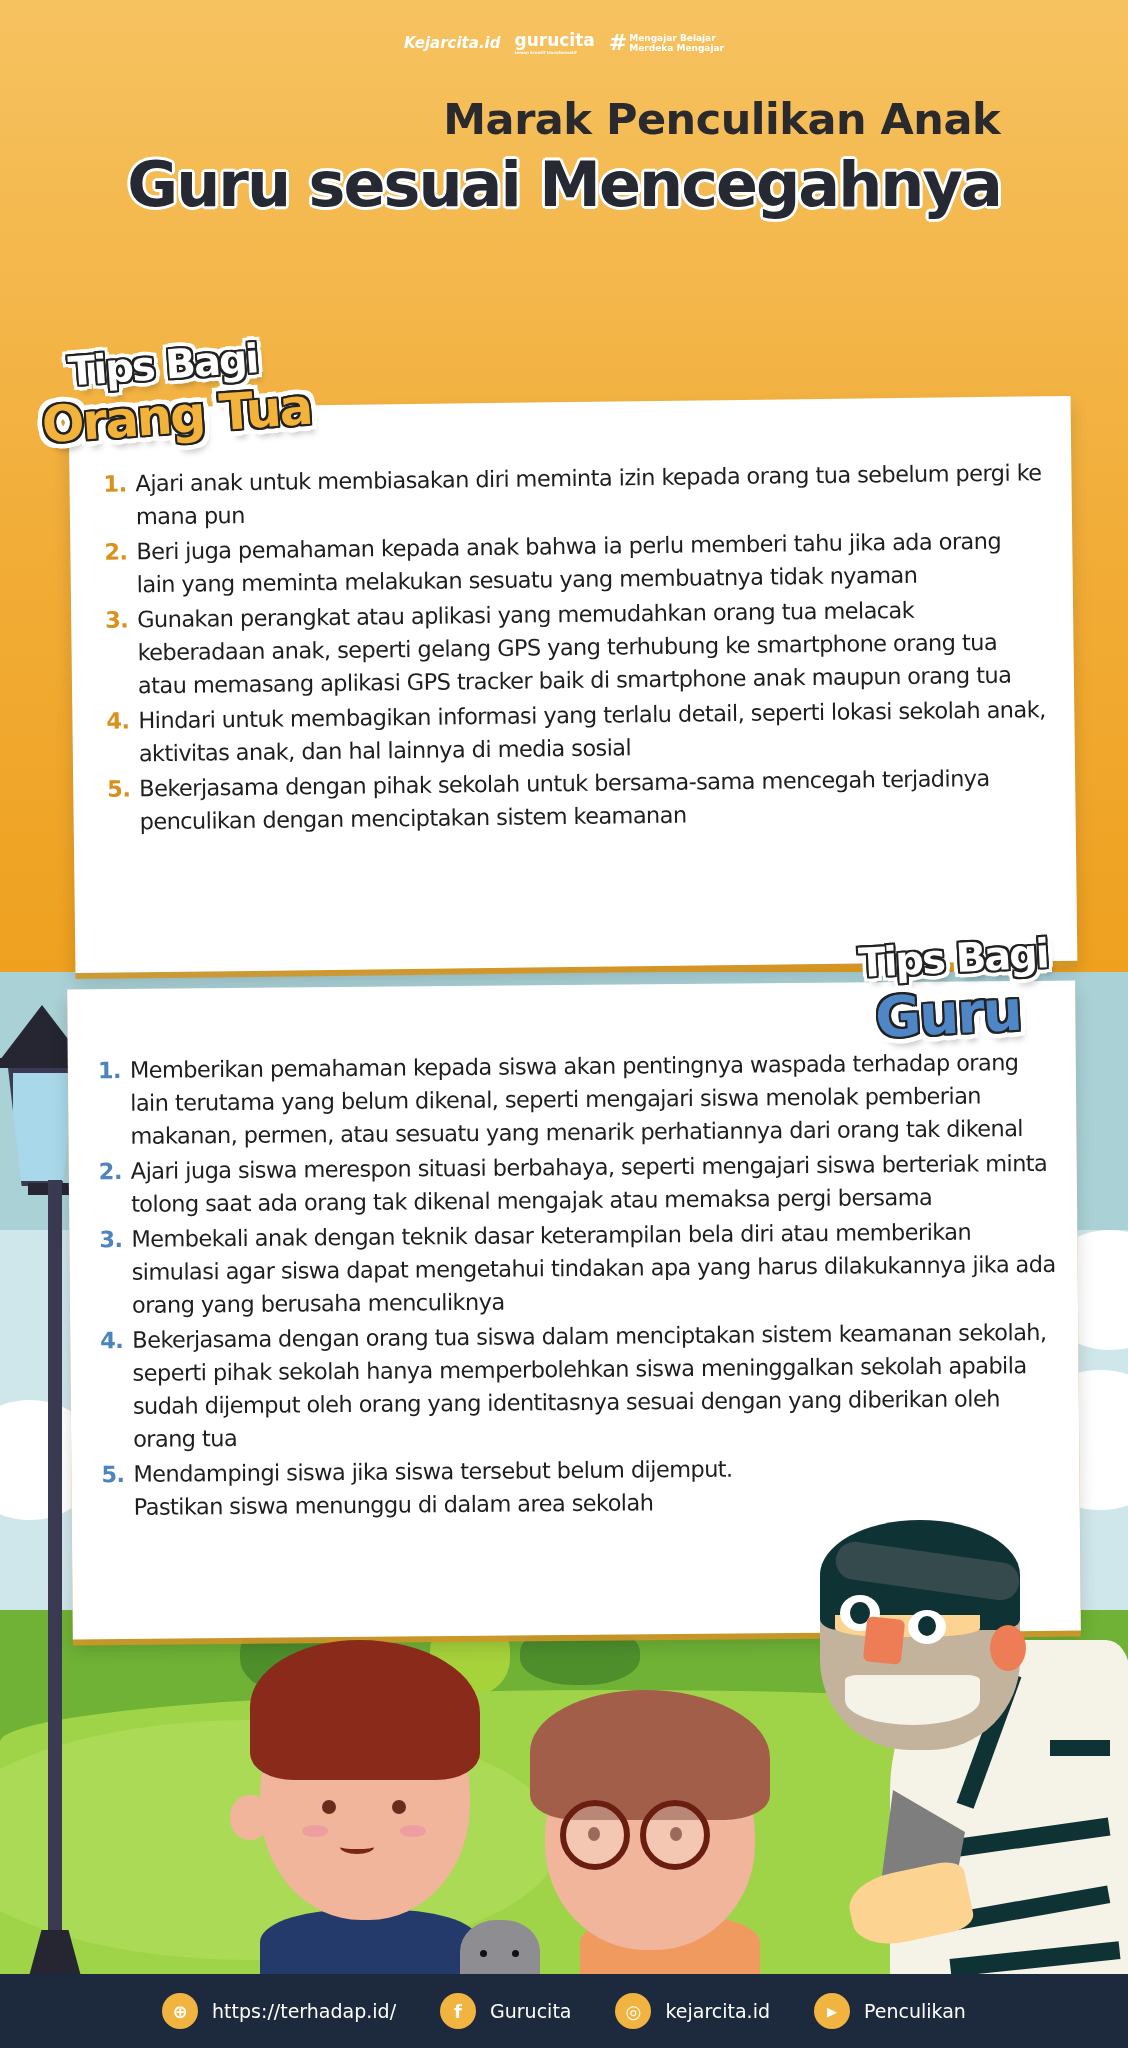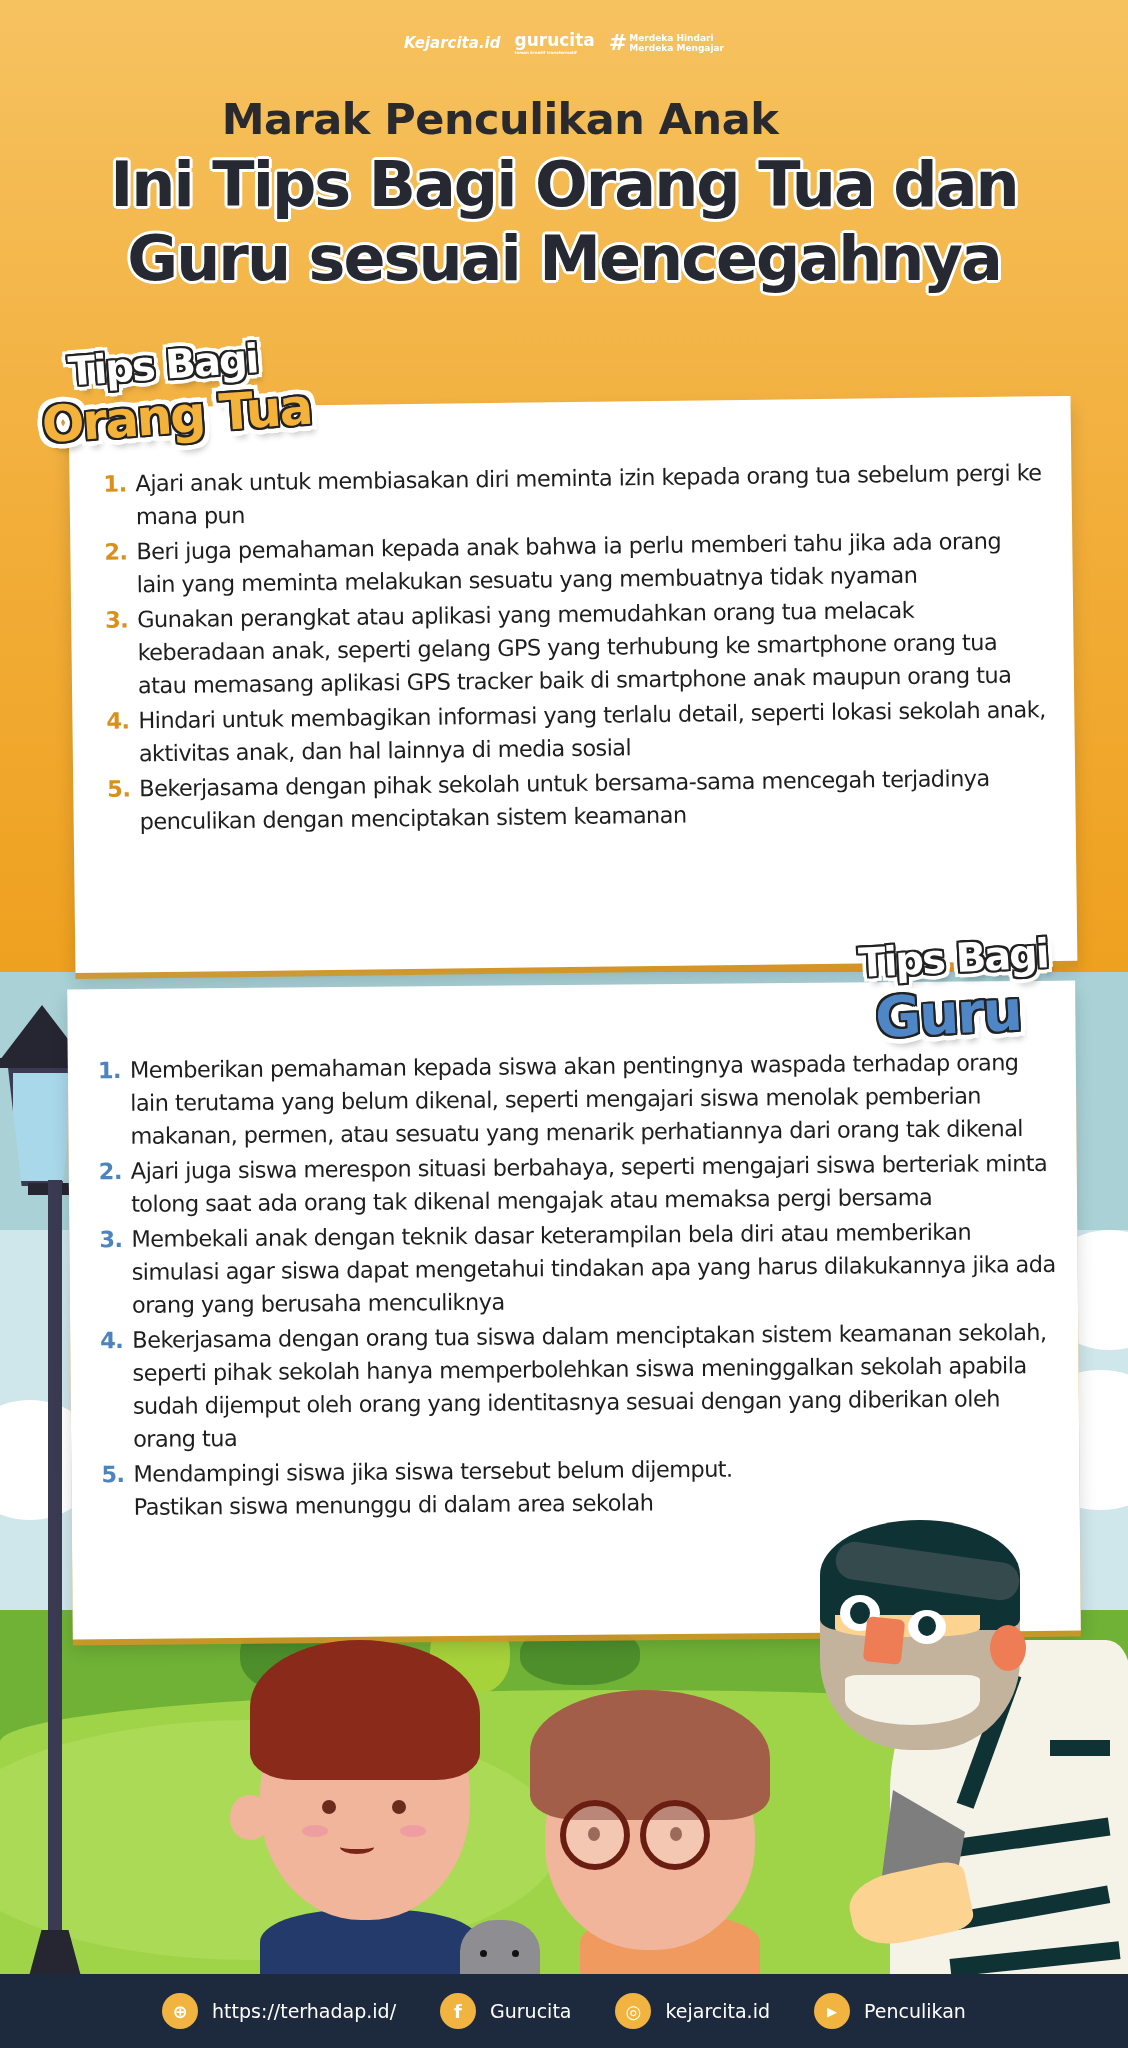--- a/index.html
+++ b/index.html
@@ -15,21 +15,21 @@
   .logos { top: 30px; left: 0; width: 1128px; display: flex; justify-content: center; gap: 14px; align-items: center; color: #fff; }
   .logo-text { font-family: "DejaVu Sans", sans-serif; font-weight: bold; font-size: 15px; color: #fff; }
   .logo-kejar { font-style: italic; }
   .logo-guru { font-size: 17px; }
   .logo-guru-sub { font-size: 4px; display:block; }
   .logo-hash { display: flex; align-items: center; gap: 2px; }
   .logo-hash .hash { font-size: 22px; font-weight: bold; }
   .logo-hash .lines { font-size: 9px; font-weight: bold; line-height: 10px; }
 
   
-  .subtitle { top: 94px; left: 0; width: 1000px; text-align: center; font-size: 43px; font-weight: bold; color: #2a2a2e; letter-spacing: -0.5px; font-family: "DejaVu Sans", sans-serif; }
+  .subtitle { top: 94px; left: 0; width: 1000px; text-align: right; font-size: 43px; font-weight: bold; color: #2a2a2e; letter-spacing: -0.5px; font-family: "DejaVu Sans", sans-serif; }
   .title { top: 148px; left: 0; width: 1128px; text-align: center; font-size: 62px; line-height: 74px; font-weight: bold; color: #262832; letter-spacing: -2px; font-family: "DejaVu Sans", sans-serif;
     text-shadow: 3px 0 0 #fff, -3px 0 0 #fff, 0 3px 0 #fff, 0 -3px 0 #fff, 2px 2px 0 #fff, -2px -2px 0 #fff, 2px -2px 0 #fff, -2px 2px 0 #fff; }
 
   
   .sky-band { top: 972px; left: 0; width: 1128px; height: 620px; background: #a9d1d6; }
   .sky-light { top: 1230px; left: 0; width: 1128px; height: 400px; background: #cfe6ea; }
   .cloud { background: #fff; border-radius: 50%; }
   .hedge { top: 1610px; left: 0; width: 1128px; height: 140px; background: #6fb236; }
   .hedge-dark { background: #4e8f2c; border-radius: 45%; }
   .hedge-light { background: #a6d23a; border-radius: 45%; }
@@ -123,29 +123,28 @@
 
 <div class="abs logos">
   <span class="logo-text logo-kejar">Kejarcita.id</span>
   <span class="logo-text logo-guru">
     <span>gurucita</span>
     <span class="logo-guru-sub">teman kreatif transformatif</span>
   </span>
   <span class="logo-hash">
     <span class="hash">#</span>
     <span class="lines">
-      <span style="display:block">Merdeka Hindari</span>
+      <span style="display:block">Mengajar Belajar</span>
       <span style="display:block">Merdeka Mengajar</span>
     </span>
   </span>
 </div>
 
 <div class="abs subtitle">Marak Penculikan Anak</div>
 <div class="abs title">
-  <div>Ini Tips Bagi Orang Tua dan</div>
   <div>Guru sesuai Mencegahnya</div>
 </div>
 
 <div class="abs card card1">
   <ol class="abs tips-list orange list1">
     <li>
         <span class="num">1.</span>
         <span>Ajari anak untuk membiasakan diri meminta izin kepada orang tua sebelum pergi ke mana pun</span>
       </li>
     <li>

